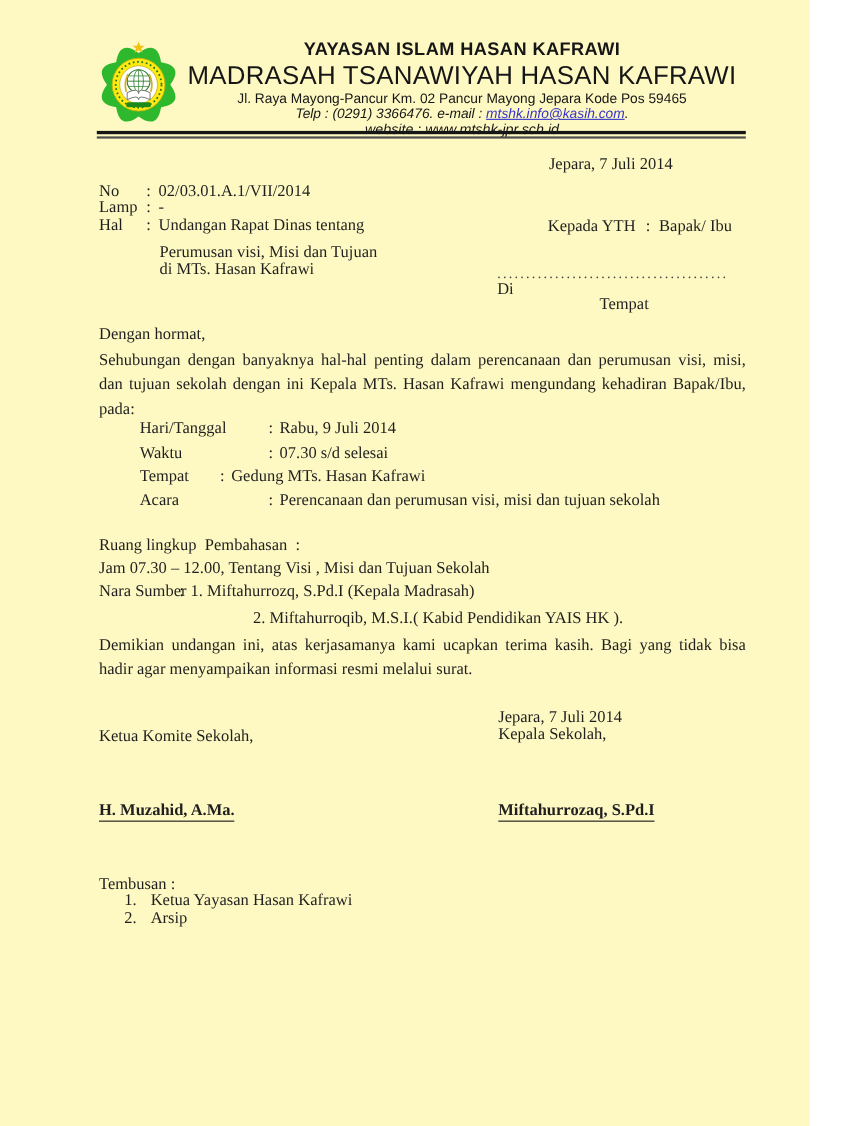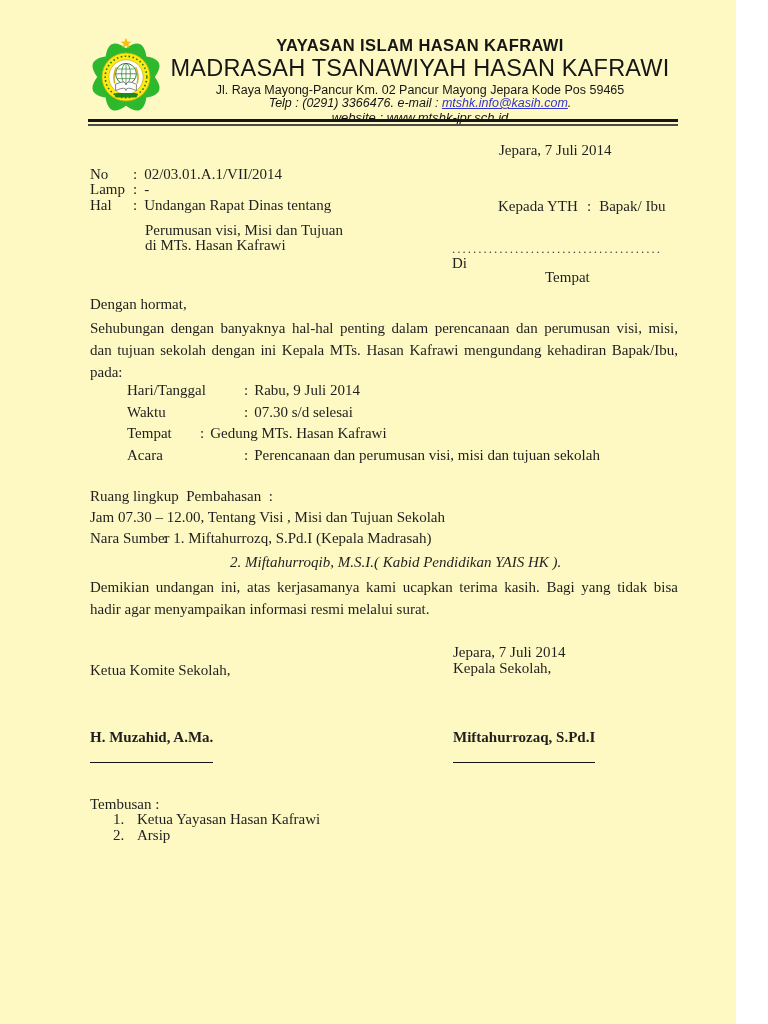--- a/index.html
+++ b/index.html
@@ -44,21 +44,21 @@
 
   .details { position:absolute; left:127px; top:380px; font-size:15px; line-height:21.7px; }
   .detail-row .dl { display:inline-block; width:117px; }
   .detail-row:nth-child(3) .dl { width:73px; }
   .detail-row .dv { margin-left:6px; }
 
   .scope-title { white-space:pre; }
   .nara .nl { display:inline-block; width:73px; }
   .nara .nv { margin-left:6px; }
 
-  .sig-name { font-weight:bold; border-bottom:1.6px solid #141414; padding-bottom:17px; }
+  .sig-name { font-weight:bold; border-bottom:1.6px solid #141414; padding-bottom:1px; }
 
   .tembusan-items { position:absolute; left:113px; top:812px; font-size:15px; line-height:15.6px; }
   .tembusan-items .tn { display:inline-block; width:24px; }
 </style>
 </head>
 <body>
 
 <div class="page">
 
   <div class="logo">
@@ -143,21 +143,21 @@
       <span class="dl">Acara</span><span>:</span><span class="dv">Perencanaan dan perumusan visi, misi dan tujuan sekolah</span>
     </div>
   </div>
 
   <div class="abs scope-title" style="left:90px; top:487px;">Ruang lingkup  Pembahasan  :</div>
   <div class="abs" style="left:90px; top:508px;">Jam 07.30 – 12.00, Tentang Visi , Misi dan Tujuan Sekolah</div>
 
   <div class="abs nara" style="left:90px; top:529px;">
     <span class="nl">Nara Sumber</span><span>:</span><span class="nv">1. Miftahurrozq, S.Pd.I (Kepala Madrasah)</span>
   </div>
-  <div class="abs" style="left:230px; top:553px;font-style:italic;">2. Miftahurroqib, M.S.I.( Kabid Pendidikan YAIS HK ).</div>
+  <div class="abs" style="left:230px; top:553px;">2. Miftahurroqib, M.S.I.( Kabid Pendidikan YAIS HK ).</div>
 
   <div class="para" style="top:576px;">
     <div class="jline">Demikian undangan ini, atas kerjasamanya kami ucapkan terima kasih. Bagi yang tidak bisa</div>
     <div>hadir agar menyampaikan informasi resmi melalui surat.</div>
   </div>
 
   <div class="abs" style="left:453px; top:643px;">Jepara, 7 Juli 2014</div>
   <div class="abs" style="left:453px; top:659px;">Kepala Sekolah,</div>
   <div class="abs" style="left:90px; top:661px;">Ketua Komite Sekolah,</div>
   <div class="abs" style="left:90px; top:728px;"><span class="sig-name">H. Muzahid, A.Ma.</span></div>

